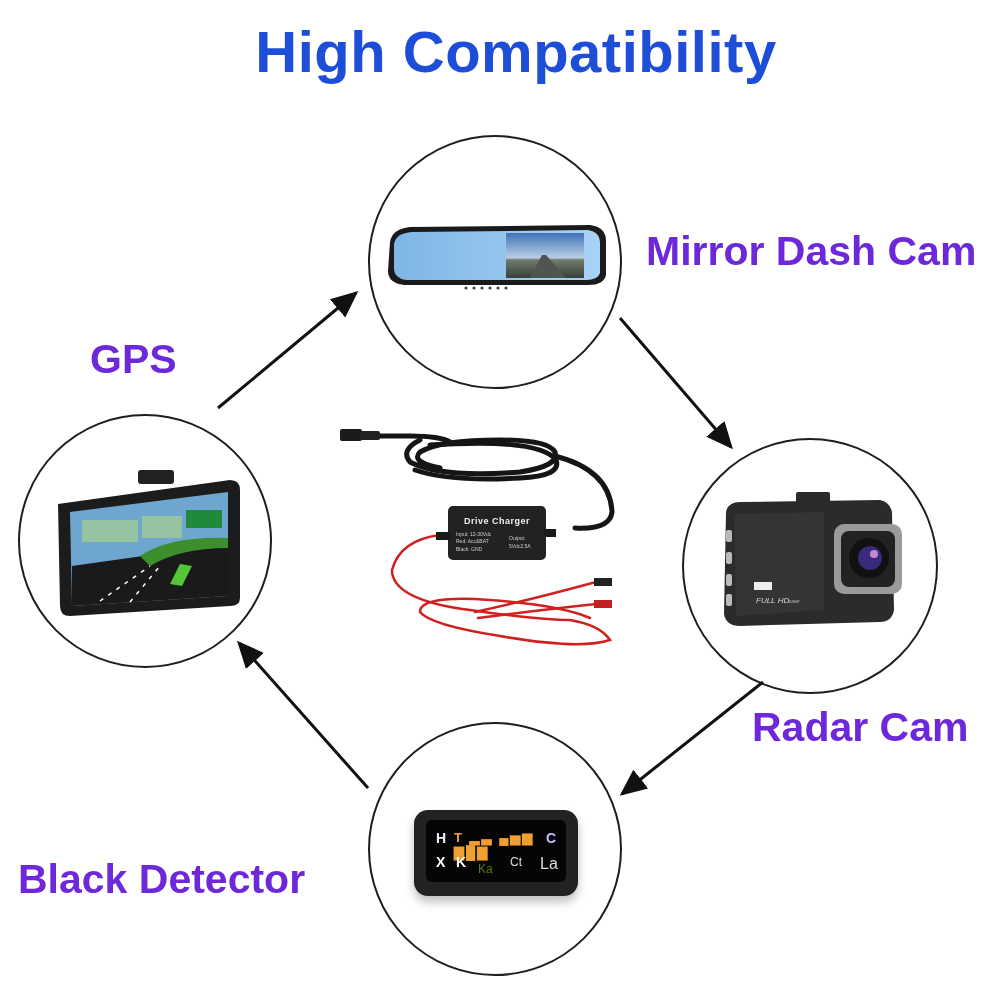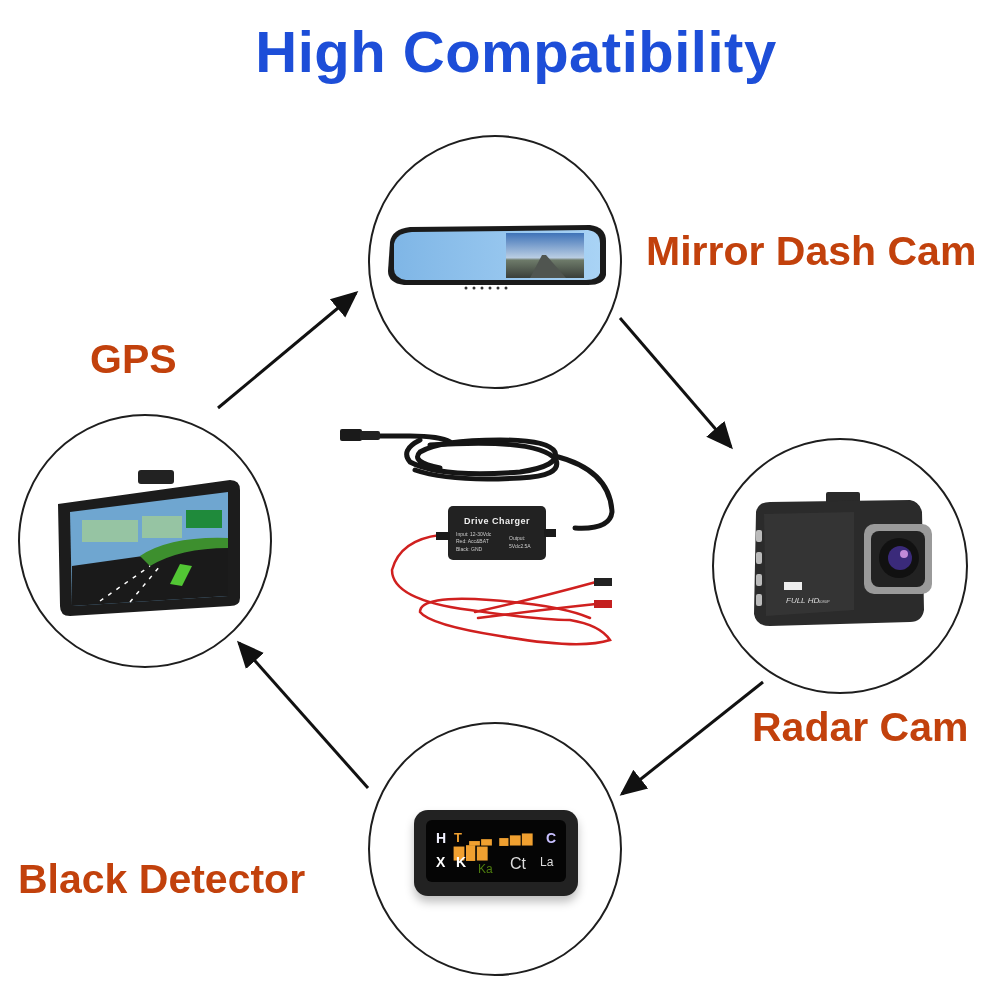--- a/index.html
+++ b/index.html
@@ -1,18 +1,18 @@
 <!DOCTYPE html>
 <html><head>
 <meta charset="utf-8">
 <style>
   html,body{margin:0;padding:0;background:#ffffff;}
   body{width:1000px;height:1000px;position:relative;overflow:hidden;font-family:"Liberation Sans",sans-serif;}
   .title{position:absolute;left:16px;top:18px;width:1000px;text-align:center;font-weight:bold;font-size:58px;color:#1d4ed8;letter-spacing:0.5px;}
-  .label{position:absolute;font-weight:bold;font-size:41px;color:#c2410c;white-space:nowrap;text-align:right;}
+  .label{position:absolute;font-weight:bold;font-size:41px;color:#6d28d9;white-space:nowrap;text-align:right;}
   .circle{position:absolute;border:2px solid #1e1e1e;border-radius:50%;background:#fff;overflow:hidden;}
   svg.overlay{position:absolute;left:0;top:0;}
 </style>
 </head>
 <body>
 
 <div class="title">High Compatibility</div>
 
 <div class="circle" style="left:368px;top:135px;width:250px;height:250px;">
   <svg width="250" height="250" viewBox="0 0 250 250">
@@ -56,21 +56,21 @@
     <rect x="166" y="94" width="36" height="18" fill="#1f8a3b"></rect>
     <path d="M150 168 L160 148 L172 150 L162 170 Z" fill="#52c634"></path>
     <g stroke="#fff" stroke-width="1.5" stroke-dasharray="4 6">
         <line x1="80" y1="185" x2="130" y2="150"></line>
         <line x1="110" y1="186" x2="140" y2="150"></line>
       </g>
   </svg>
 </div>
 <div class="label" style="left:90px;top:336px;">GPS</div>
 
-<div class="circle" style="left:712px;top:438px;width:252px;height:252px;">
+<div class="circle" style="left:682px;top:438px;width:252px;height:252px;">
   <svg width="252" height="252" viewBox="0 0 252 252">
     <rect x="112" y="52" width="34" height="14" rx="2" fill="#2a2a2a"></rect>
     <path d="M42 72 Q44 62 56 62 L196 60 Q206 62 208 72 L210 170 Q208 182 196 182 L56 186 Q42 186 40 174 Z" fill="#2b2b2b"></path>
     <path d="M50 74 L140 72 L140 170 L52 176 Z" fill="#343434"></path>
     <g fill="#bbb">
         <rect x="42" y="90" width="6" height="12" rx="2"></rect>
         <rect x="42" y="112" width="6" height="12" rx="2"></rect>
         <rect x="42" y="134" width="6" height="12" rx="2"></rect>
         <rect x="42" y="154" width="6" height="12" rx="2"></rect>
       </g>
@@ -88,22 +88,22 @@
 
 <div class="circle" style="left:368px;top:722px;width:250px;height:250px;">
   <div style="position:absolute;left:44px;top:86px;width:164px;height:86px;background:#222;border-radius:14px;box-shadow:0 6px 10px rgba(0,0,0,0.25);">
     <div style="position:absolute;left:12px;top:10px;width:140px;height:62px;background:#050505;border-radius:6px;font-family:'Liberation Sans',sans-serif;font-weight:bold;">
       <span style="position:absolute;left:10px;top:10px;color:#f2f2ff;font-size:14px;">H</span>
       <span style="position:absolute;left:28px;top:10px;color:#f0a030;font-size:13px;letter-spacing:2px;">T ▂▃ ▄▅▆ ▇█▇</span>
       <span style="position:absolute;left:120px;top:10px;color:#c8c0ff;font-size:14px;">C</span>
       <span style="position:absolute;left:10px;top:34px;color:#fff;font-size:14px;">X</span>
       <span style="position:absolute;left:30px;top:34px;color:#fff;font-size:14px;">K</span>
       <span style="position:absolute;left:52px;top:42px;color:#4d7c0f;font-size:12px;font-weight:normal;">Ka</span>
-      <span style="position:absolute;left:84px;top:35px;color:#ddd;font-size:16px;font-weight:normal;">Ct</span>
-      <span style="position:absolute;left:114px;top:35px;color:#ddd;font-size:12px;font-weight:normal;">La</span>
+      <span style="position:absolute;left:84px;top:35px;color:#ddd;font-size:12px;font-weight:normal;">Ct</span>
+      <span style="position:absolute;left:114px;top:35px;color:#ddd;font-size:16px;font-weight:normal;">La</span>
     </div>
   </div>
 </div>
 <div class="label" style="left:18px;top:856px;">Black Detector</div>
 
 <svg class="overlay" width="1000" height="1000" viewBox="0 0 1000 1000">
   <defs>
     <marker id="ah" markerWidth="10" markerHeight="10" refX="8" refY="5" orient="auto">
       <path d="M0 1 L9 5 L0 9 Z" fill="#111"></path>
     </marker>

